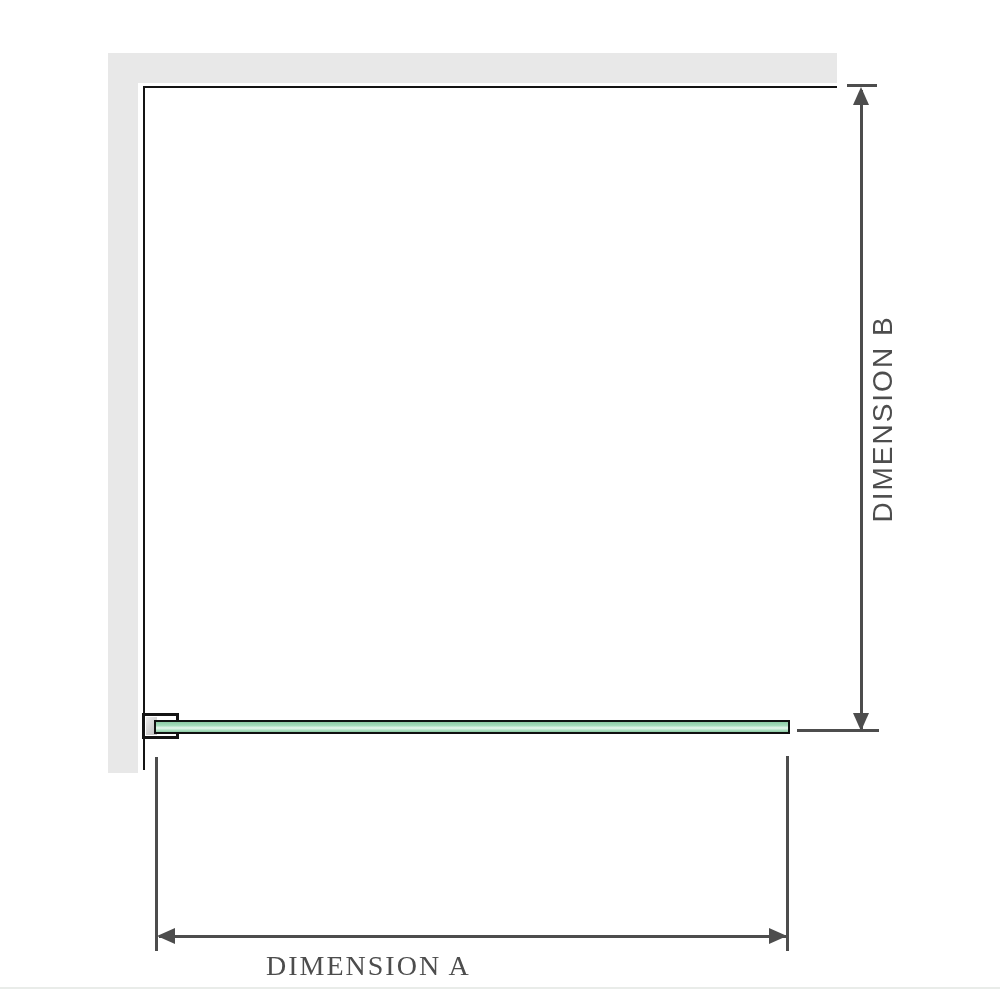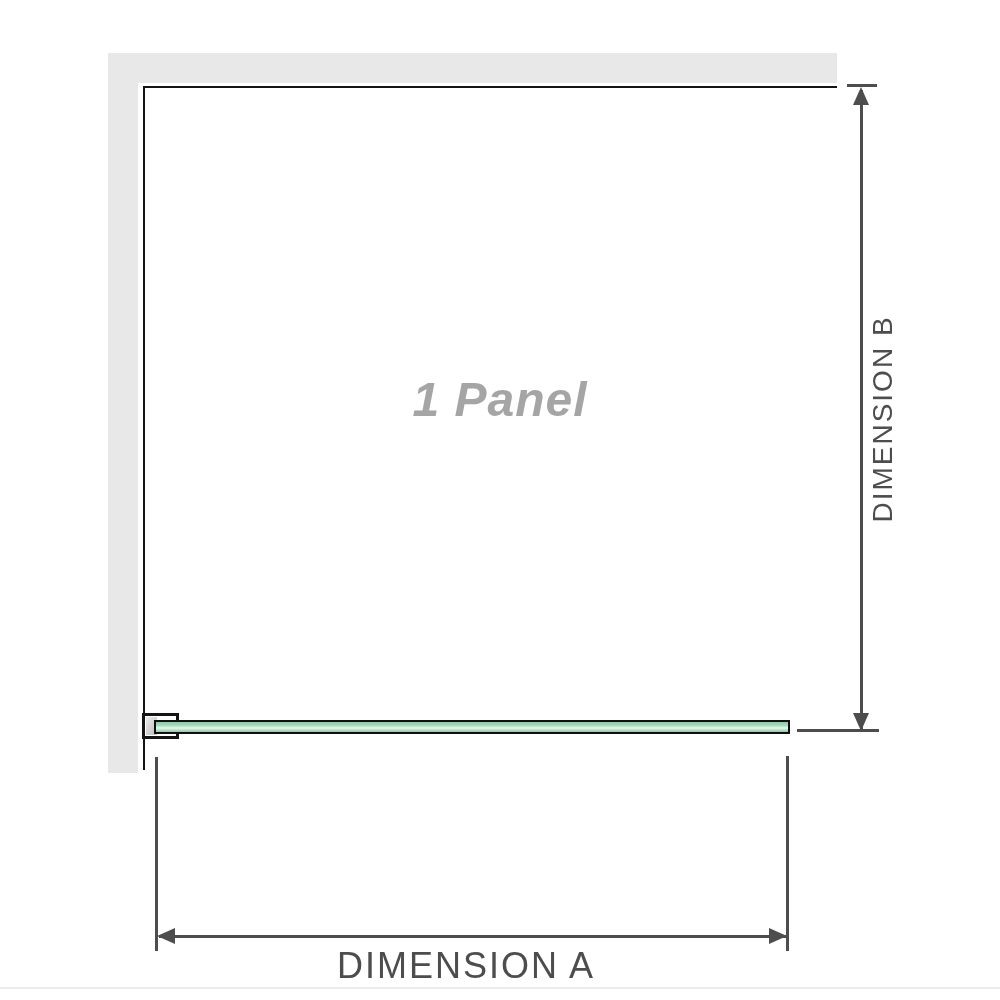--- a/index.html
+++ b/index.html
@@ -88,38 +88,38 @@
     border-top: 8px solid transparent; border-bottom: 8px solid transparent;
     border-right: 18px solid var(--dim, #4d4d4d);
   }
   .arrow-right {
     left: 769px; top: 928px;
     border-top: 8px solid transparent; border-bottom: 8px solid transparent;
     border-left: 18px solid var(--dim, #4d4d4d);
   }
   .dima-label {
     left: 266px; top: 950px; width: 400px; height: 32px;
-    line-height: 32px; text-align: center;
-    font-size: 36px; letter-spacing: 2px;
+    line-height: 32px; text-align: left;
+    font-size: 28px; letter-spacing: 2px;
     color: var(--dim, #4d4d4d);
     white-space: nowrap;
+    font-family: Liberation Serif, serif;
   }
 
   .bottom-separator { left: 0; top: 987px; width: 1000px; height: 2px; background: var(--separator, #e9ece9); }
 </style>
 </head>
 <body>
 
 <div class="canvas">
 
   <div class="abs wall-v"></div>
   <div class="abs wall-h"></div>
 
   <div class="abs panel-area"></div>
-  <div class="abs panel-label">1 Panel</div>
 
   <div class="abs bracket"></div>
   <div class="abs bracket-shade"></div>
   <div class="abs glass"></div>
 
   <div class="abs dim dimb-tick-top"></div>
   <div class="abs dim dimb-tick-bottom"></div>
   <div class="abs dim dimb-line"></div>
   <div class="abs arrow arrow-up"></div>
   <div class="abs arrow arrow-down"></div>

